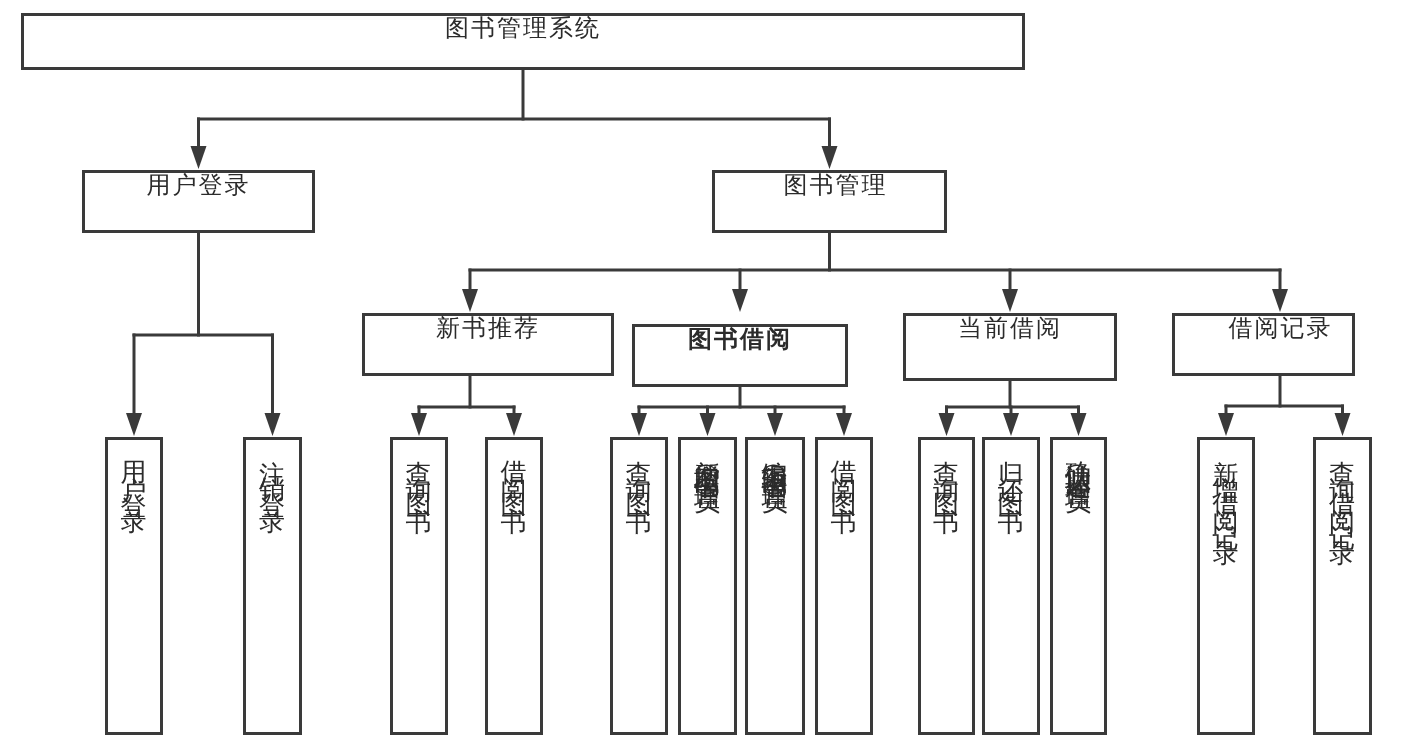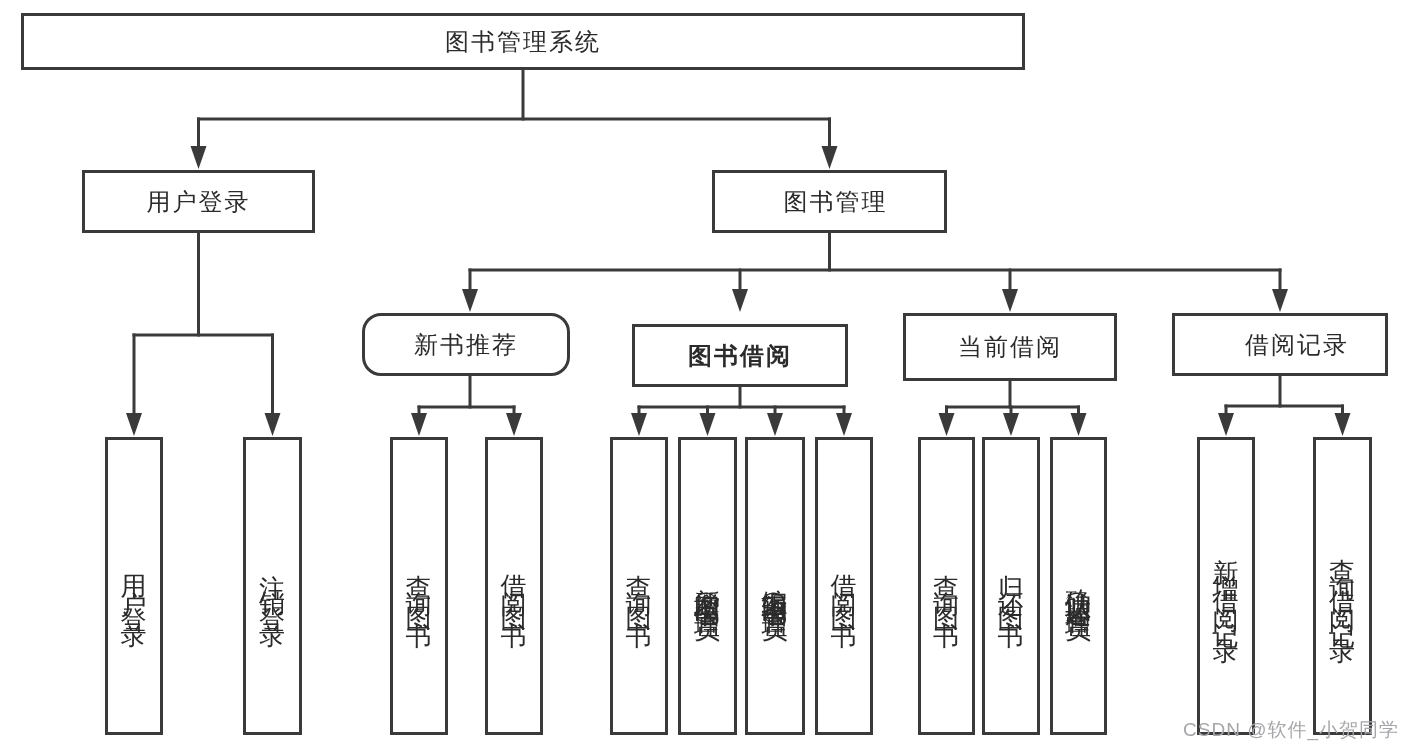--- a/index.html
+++ b/index.html
@@ -9,21 +9,21 @@
     background:var(--bg,#ffffff);
     overflow:hidden;
     font-family:"Liberation Sans","DejaVu Sans",sans-serif;
   }
   #connectors { position:absolute; left:0; top:0; width:1405px; height:747px; }
   .box {
     position:absolute;
     box-sizing:border-box;
     border:3px solid var(--line,#3a3a3a);
     background:var(--boxbg,#ffffff);
-    display:flex; align-items:center; justify-content:center;
+    display:flex; justify-content:center;
   }
   .lbl {
     font-size:24px;
     color:var(--txt,#2b2b2b);
     letter-spacing:2px;
     white-space:nowrap;
     line-height:1;
   }
   .vbox .lbl {
     writing-mode:vertical-rl;
@@ -100,30 +100,30 @@
   <div id="nodes">
       <div class="box" style="left: 21px; top: 13px; width: 1004px; height: 57px;">
         <span class="lbl">图书管理系统</span>
       </div>
       <div class="box" style="left: 82px; top: 170px; width: 233px; height: 63px;">
         <span class="lbl">用户登录</span>
       </div>
       <div class="box" style="left: 712px; top: 170px; width: 235px; height: 63px; padding-left: 12px;">
         <span class="lbl">图书管理</span>
       </div>
-      <div class="box" style="left: 362px; top: 313px; width: 208px; height: 63px; border-radius: 19px;">
+      <div class="box" style="left: 362px; top: 313px; width: 252px; height: 63px;">
         <span class="lbl">新书推荐</span>
       </div>
       <div class="box" style="left: 632px; top: 324px; width: 216px; height: 63px; font-weight: bold;">
         <span class="lbl">图书借阅</span>
       </div>
       <div class="box" style="left: 903px; top: 313px; width: 214px; height: 68px;">
         <span class="lbl">当前借阅</span>
       </div>
-      <div class="box" style="left: 1172px; top: 313px; width: 216px; height: 63px; padding-left: 34px;">
+      <div class="box" style="left: 1172px; top: 313px; width: 183px; height: 63px; padding-left: 34px;">
         <span class="lbl">借阅记录</span>
       </div>
       <div class="box vbox" style="left: 105px; top: 437px; width: 58px; height: 298px;">
         <span class="lbl" style="letter-spacing: 16px;">用户登录</span>
       </div>
       <div class="box vbox" style="left: 243px; top: 437px; width: 59px; height: 298px;">
         <span class="lbl" style="letter-spacing: 16px;">注销登录</span>
       </div>
       <div class="box vbox" style="left: 390px; top: 437px; width: 58px; height: 298px;">
         <span class="lbl" style="letter-spacing: 16px;">查询图书</span>
@@ -152,14 +152,13 @@
       <div class="box vbox" style="left: 1050px; top: 437px; width: 57px; height: 298px;">
         <span class="lbl" style="letter-spacing: 4px;">确认归还（管理员）</span>
       </div>
       <div class="box vbox" style="left: 1197px; top: 437px; width: 58px; height: 298px;">
         <span class="lbl" style="letter-spacing: 16px;">新增借阅记录</span>
       </div>
       <div class="box vbox" style="left: 1313px; top: 437px; width: 59px; height: 298px;">
         <span class="lbl" style="letter-spacing: 16px;">查询借阅记录</span>
       </div>
     </div>
-  <div class="watermark">CSDN @软件_小贺同学</div>
 </div>
 
 </body></html>

